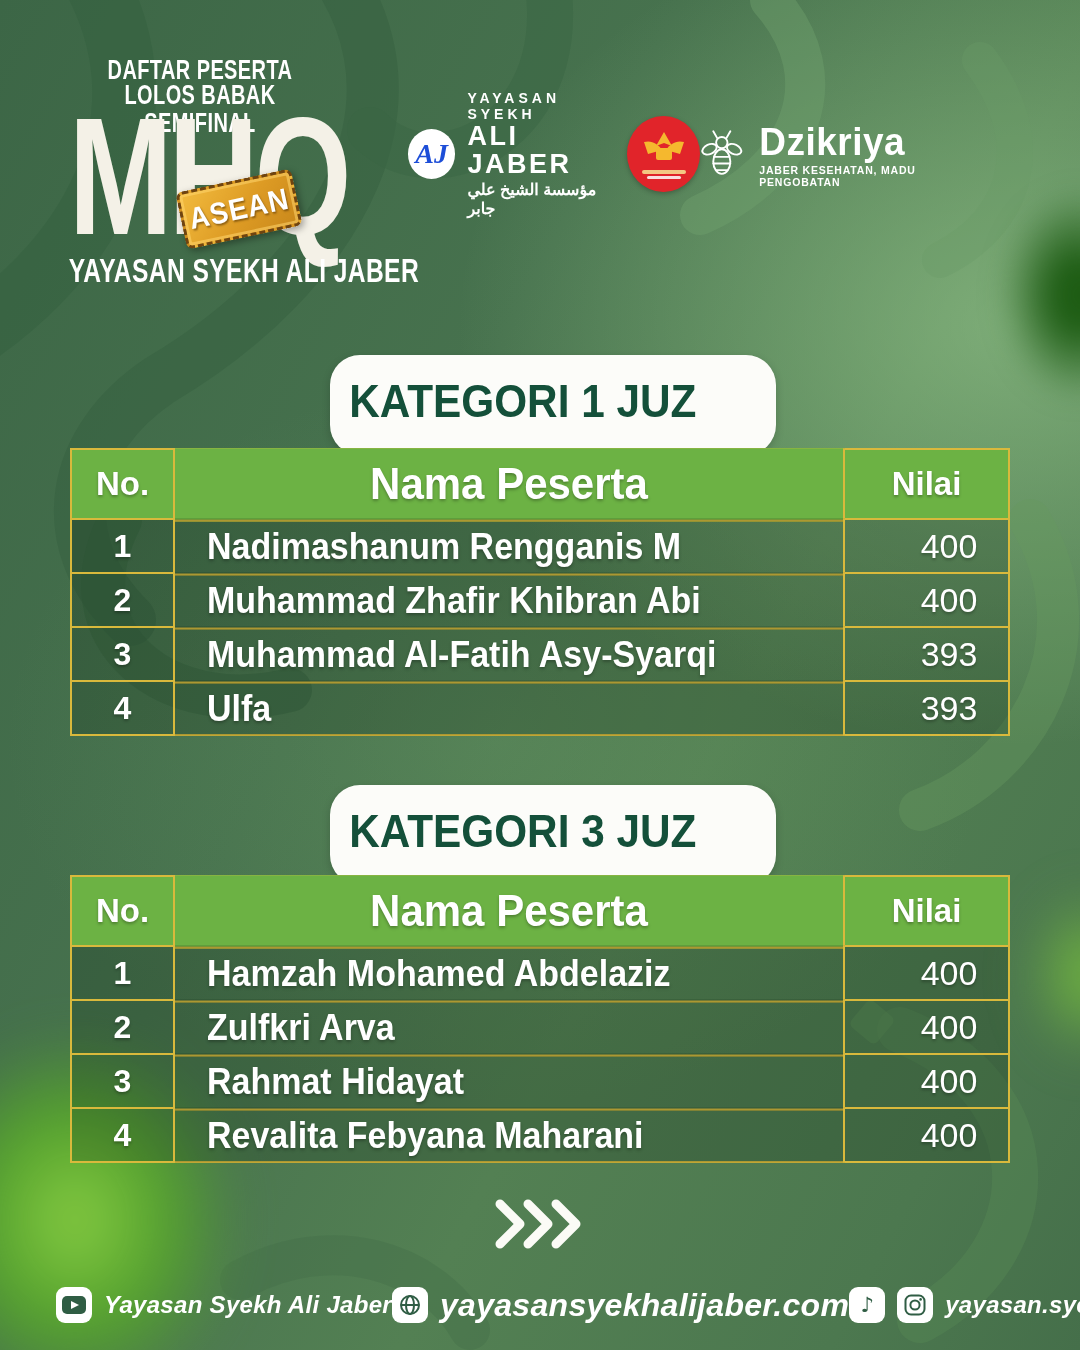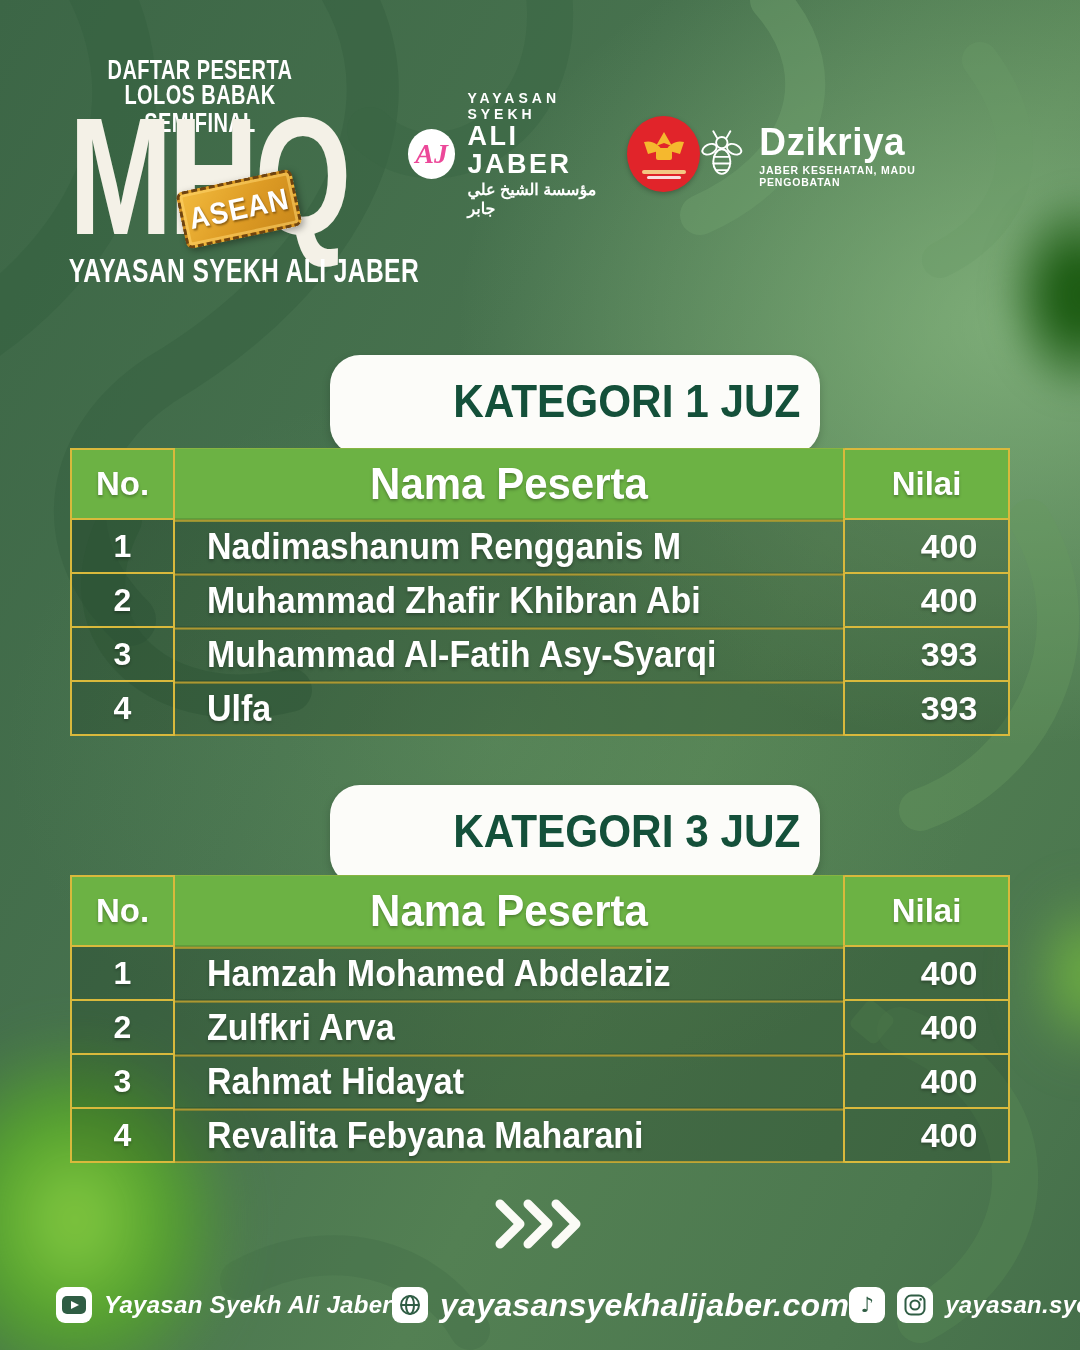--- a/index.html
+++ b/index.html
@@ -35,36 +35,36 @@
     transform:scaleX(0.92); text-shadow:1px 2px 2px rgba(90,55,5,.6); }
   .org-line { position:absolute; left:0; width:100%; top:198px; font-size:30px; font-weight:800;
     transform:scale(0.82,1.08); letter-spacing:0.5px; white-space:nowrap; }
 
   
   .logos { position:absolute; left:408px; top:108px; width:580px; height:92px; z-index:2;
     display:flex; align-items:center; justify-content:space-between; color:#fff; }
   .aj-logo { display:flex; align-items:center; gap:12px; }
   .aj-circle { width:50px; height:50px; border-radius:50%; background:#ffffff;
     display:flex; align-items:center; justify-content:center;
-    color:#ec4899; font-family:"Liberation Serif", serif; font-style:italic; font-weight:900; font-size:28px; }
+    color:#1d4ed8; font-family:"Liberation Serif", serif; font-style:italic; font-weight:900; font-size:28px; }
   .aj-l1 { font-size:14px; font-weight:600; letter-spacing:4px; }
   .aj-l2 { font-size:27px; font-weight:900; letter-spacing:2.5px; line-height:1.05; }
   .aj-ar { font-size:16px; font-weight:700; margin-top:2px; }
   .red-logo { width:76px; height:76px; border-radius:50%; background:#e1242a;
     display:flex; flex-direction:column; align-items:center; justify-content:center; gap:2px;
     box-shadow:0 2px 5px rgba(0,0,0,.25); }
   .red-bar { width:44px; height:4px; border-radius:2px; background:#f6d98d; opacity:.9; }
   .red-bar2 { width:34px; height:3px; border-radius:2px; background:#ffffff; opacity:.85; }
   .dz-logo { display:flex; align-items:center; gap:16px; }
   .dz-name { font-size:37px; font-weight:900; letter-spacing:0.5px; transform:scaleY(1.05); }
   .dz-tag { font-size:10.5px; font-weight:700; letter-spacing:0.8px; margin-top:1px; }
 
   
-  .pill { position:absolute; left:330px; width:490px; height:100px; background:#fcfcf9;
-    border-radius:30px; display:flex; align-items:flex-start; justify-content:flex-end; z-index:1;
+  .pill { position:absolute; left:330px; width:446px; height:100px; background:#fcfcf9;
+    border-radius:30px; display:flex; align-items:flex-start; justify-content:flex-start; z-index:1;
     box-shadow:0 3px 9px rgba(0,0,0,.18); }
   .pill-1 { top:355px; } .pill-2 { top:785px; }
   .pill span { margin-top:18px; color:#14503a; font-size:47px; font-weight:900;
     transform:scaleX(0.90); letter-spacing:0; white-space:nowrap; }
 
   
   .grid-table { position:absolute; left:70px; width:936px; z-index:2;
     border:2px solid #d9b93c; display:grid; grid-template-columns:103px 1fr 163px;
     grid-auto-rows:auto; }
   .t-1 { top:448px; } .t-2 { top:875px; }
@@ -73,21 +73,21 @@
     text-shadow:0 2px 3px rgba(0,0,0,.28); }
   .cell.last-col { border-right:none; }
   .cell.last-row { border-bottom:none; }
   .cell.head { background:#6cb244; height:68px; }
   .cell.body { background:rgba(14,38,19,0.22); height:52px; }
   .h-side { font-size:33px; font-weight:800; }
   .h-nama { font-size:42px; font-weight:800; transform:scaleY(1.05); }
   .c-no { font-size:32px; font-weight:800; }
   .c-name { justify-content:flex-start; padding-left:32px; font-size:34px; font-weight:800;
     transform-origin:left center; transform:scaleY(1.06); }
-  .c-score { font-size:34px; font-weight:700;padding-left:45px; }
+  .c-score { font-size:34px; font-weight:400;padding-left:45px; }
 
   
   .chevrons { position:absolute; left:492px; top:1196px; z-index:2; }
 
   
   .footer { position:absolute; left:56px; right:56px; top:1282px; height:46px; z-index:2;
     display:flex; align-items:center; justify-content:space-between;
     color:#ffffff; font-style:italic; font-weight:700; }
   .f-group { display:flex; align-items:center; gap:12px; }
   .fico { width:36px; height:36px; background:#ffffff; border-radius:9px; flex:0 0 auto;

